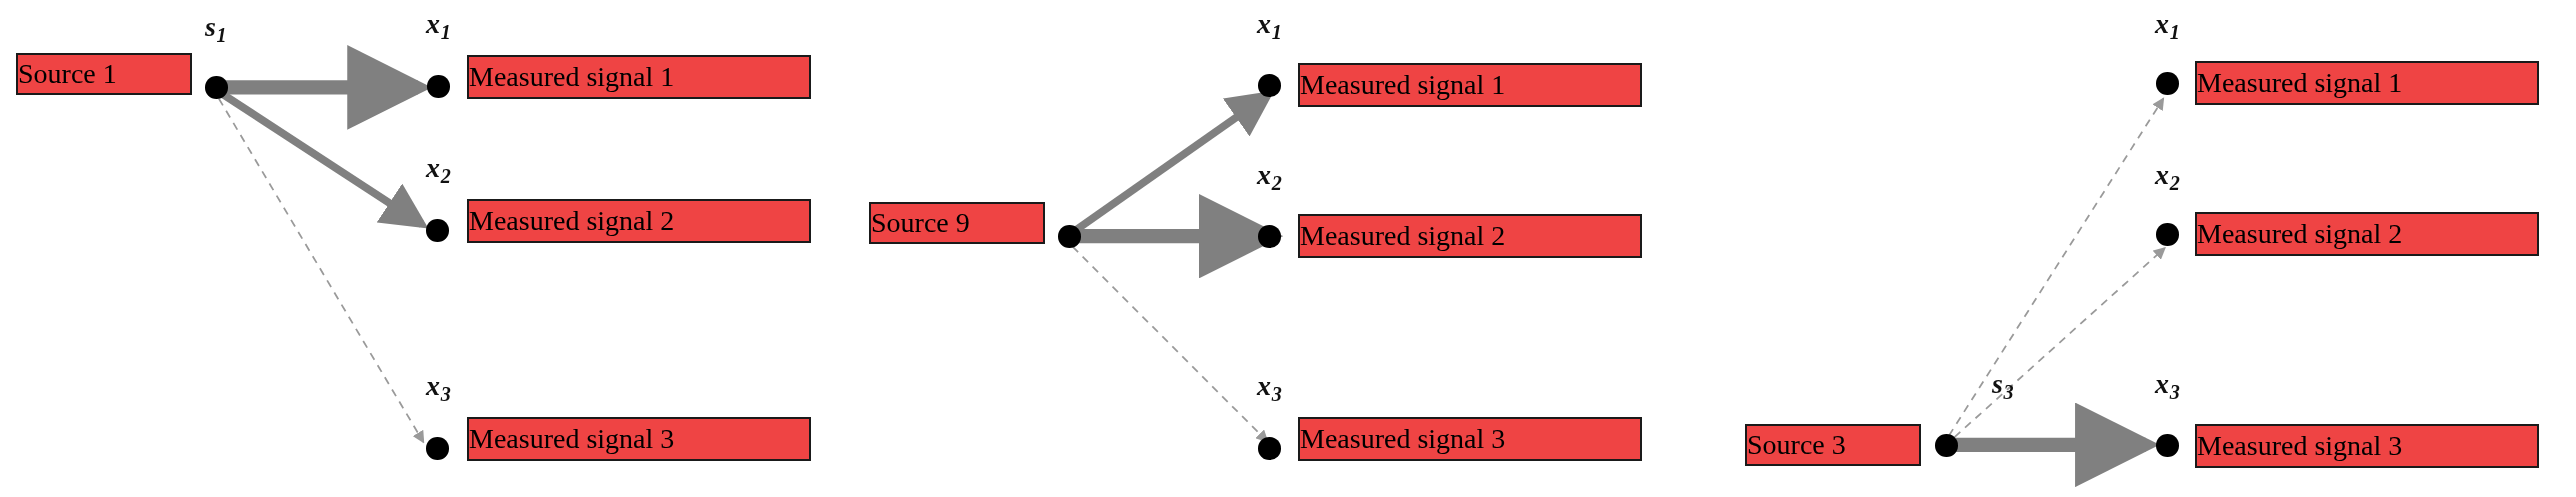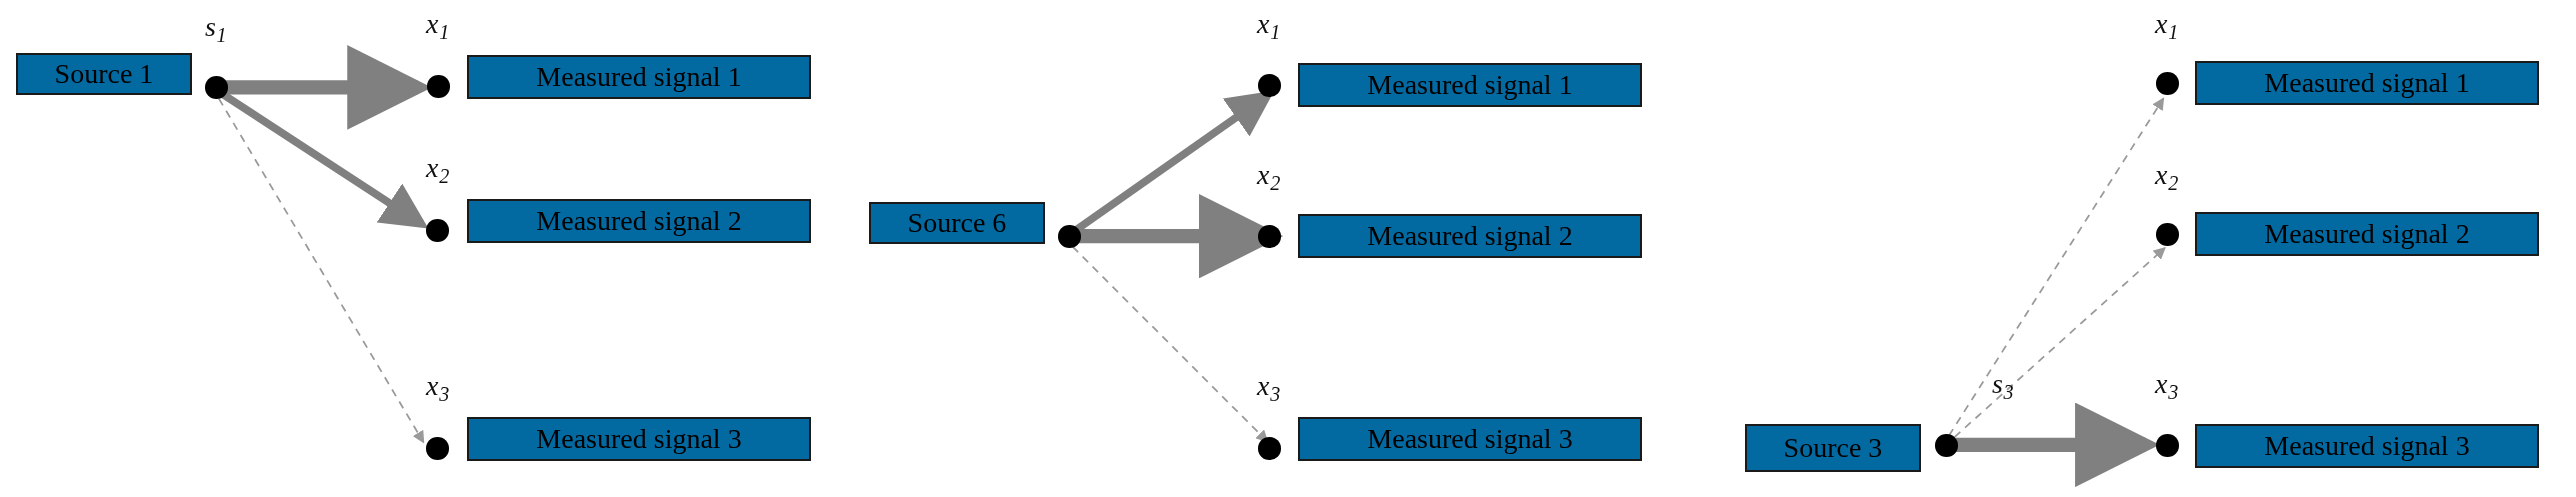--- a/index.html
+++ b/index.html
@@ -4,31 +4,31 @@
 <style>
   html,body{margin:0;padding:0;background:#ffffff;}
   body{width:2576px;height:497px;overflow:hidden;
        font-family:"Liberation Serif","DejaVu Serif",serif;}
   #stage{position:relative;width:2576px;height:497px;background:#fff;}
 
   .panel{position:absolute;top:0;height:497px;}
 
   
   .box{position:absolute;box-sizing:border-box;
-       border:2.1px solid #1a1a1a;background:#0369a1;
-       display:flex;align-items:center;justify-content:center;
+       border:2.1px solid #1a1a1a;background:#ef4444;
+       display:flex;align-items:center;justify-content:flex-start;
        color:#000;white-space:nowrap;}
   .box-label{font-size:28px;line-height:1;letter-spacing:0px;}
 
   
   .node{position:absolute;border-radius:50%;background:#000000;}
 
   
   .varlabel{position:absolute;font-style:italic;font-size:28px;color:#111;
-            white-space:nowrap;line-height:1;}
+            white-space:nowrap;line-height:1;font-weight:bold;}
   .varlabel sub{font-size:0.72em;font-style:italic;vertical-align:-0.30em;
                 padding-left:0.7px;}
 
   
   .edges{position:absolute;left:0;top:0;width:2576px;height:497px;
          overflow:visible;pointer-events:none;}
 </style>
 </head>
 <body>
 
@@ -91,21 +91,21 @@
     </div>
     <div class="varlabel" style="left:426px;top:372px;">
       <span>x</span><sub>3</sub>
     </div>
     <div class="node" style="left:426px;top:437px;width:22.6px;height:22.6px;"></div>
   </div>
 
   <div class="panel" style="left:0;width:2576px;">
 
     <div class="box" style="left:869px;top:202px;width:176px;height:42px;">
-      <span class="box-label">Source 6</span>
+      <span class="box-label">Source 9</span>
     </div>
     <div class="node" style="left:1058px;top:225px;width:22.6px;height:22.6px;"></div>
 
     <div class="box" style="left:1298px;top:63px;width:344px;height:44px;">
       <span class="box-label">Measured signal 1</span>
     </div>
     <div class="varlabel" style="left:1257px;top:10px;">
       <span>x</span><sub>1</sub>
     </div>
     <div class="node" style="left:1258px;top:74px;width:22.6px;height:22.6px;"></div>
@@ -122,21 +122,21 @@
       <span class="box-label">Measured signal 3</span>
     </div>
     <div class="varlabel" style="left:1257px;top:372px;">
       <span>x</span><sub>3</sub>
     </div>
     <div class="node" style="left:1258px;top:437px;width:22.6px;height:22.6px;"></div>
   </div>
 
   <div class="panel" style="left:0;width:2576px;">
 
-    <div class="box" style="left:1745px;top:424px;width:176px;height:48px;">
+    <div class="box" style="left:1745px;top:424px;width:176px;height:42px;">
       <span class="box-label">Source 3</span>
     </div>
     <div class="varlabel" style="left:1992px;top:370px;">
       <span>s</span><sub>3</sub>
     </div>
     <div class="node" style="left:1935px;top:434px;width:22.6px;height:22.6px;"></div>
 
     <div class="box" style="left:2195px;top:61px;width:344px;height:44px;">
       <span class="box-label">Measured signal 1</span>
     </div>

